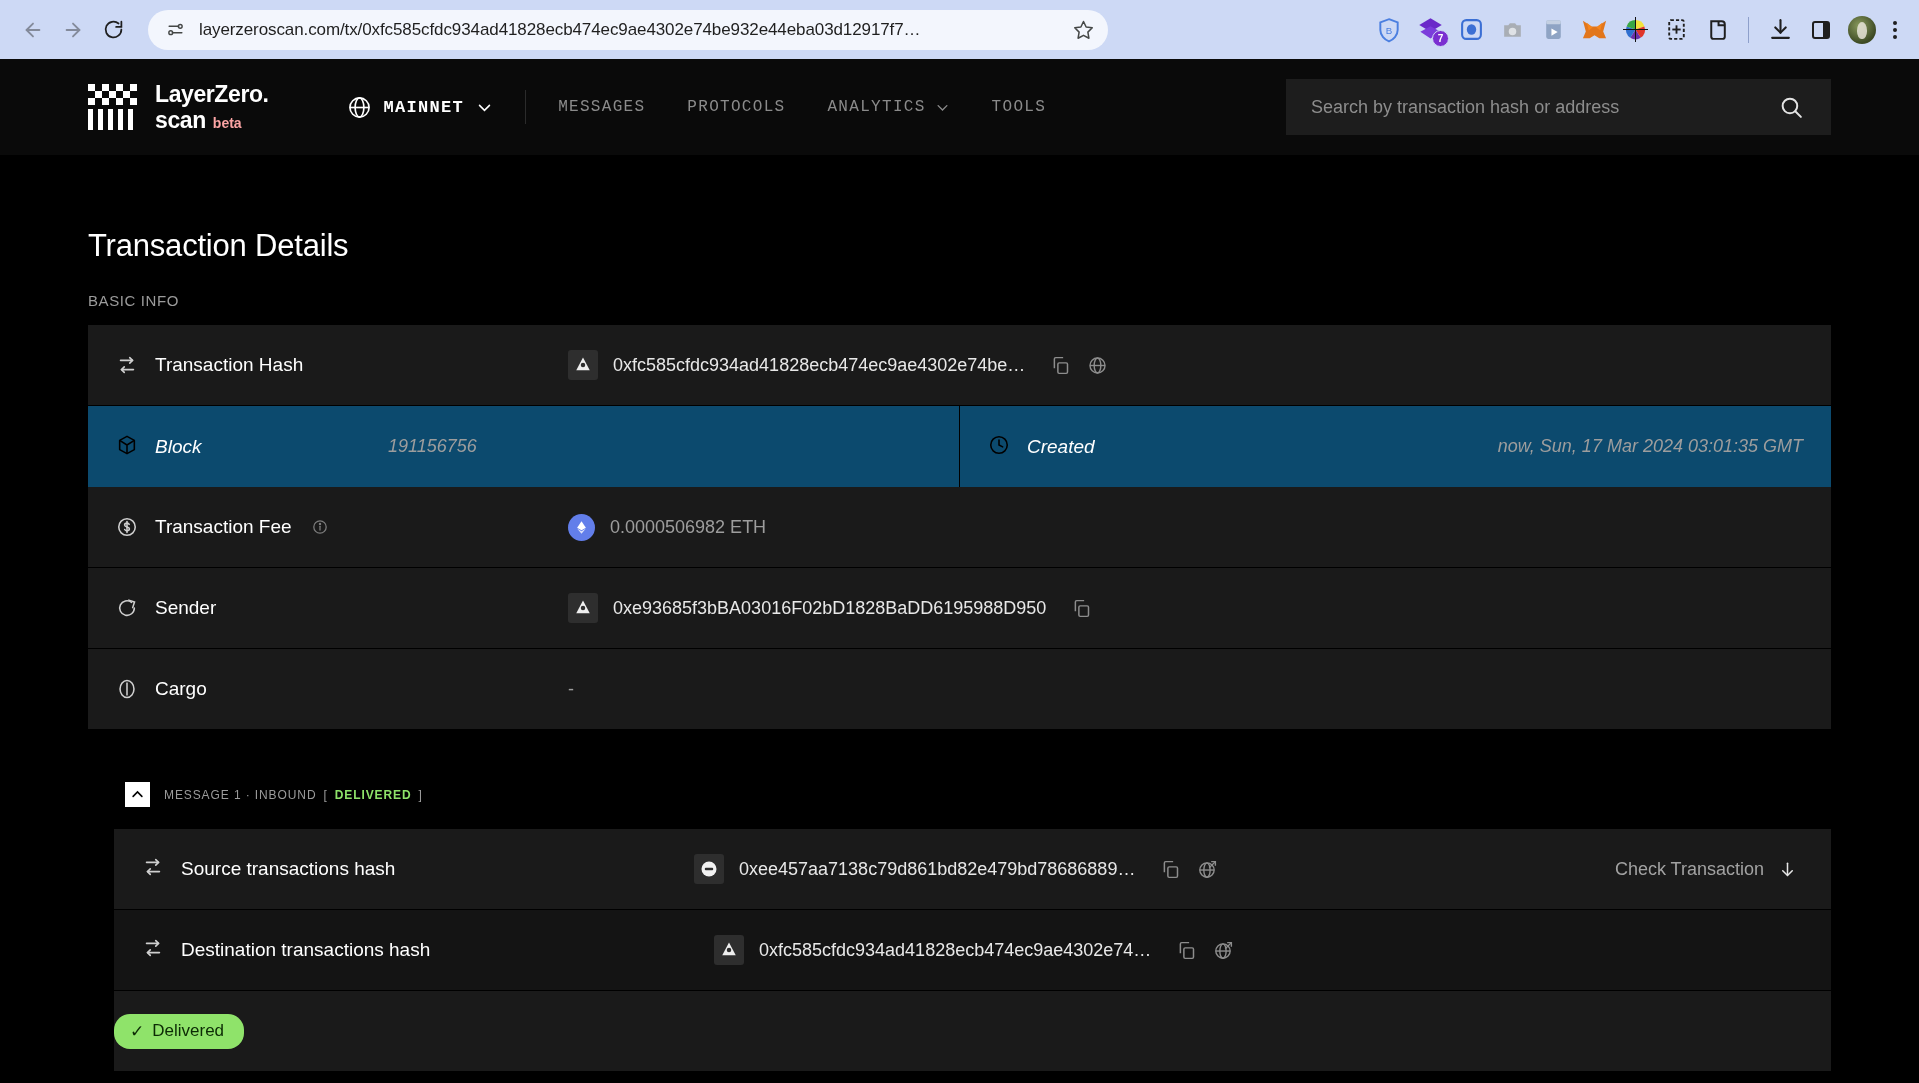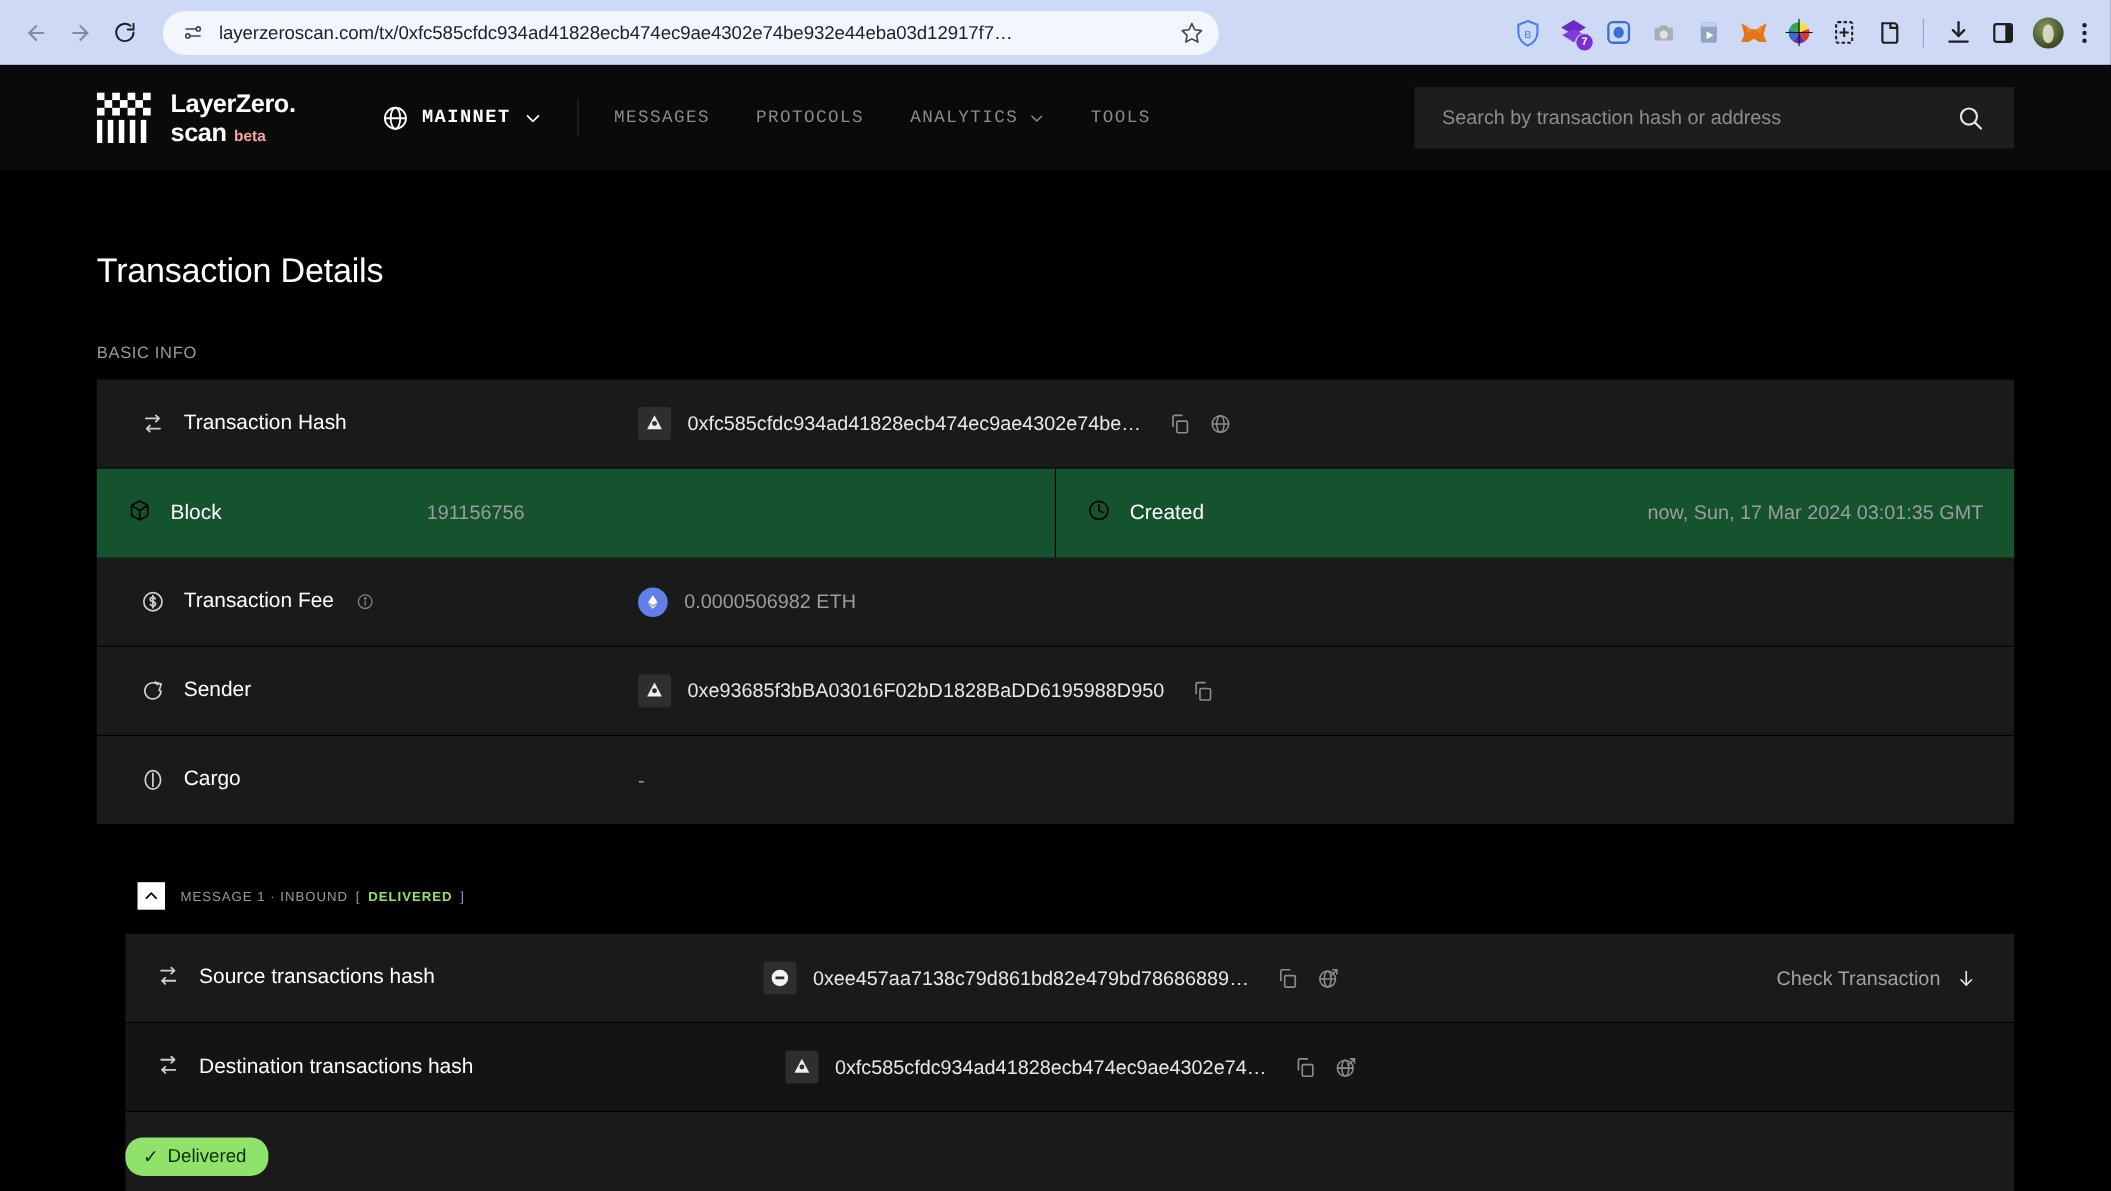--- a/index.html
+++ b/index.html
@@ -131,35 +131,35 @@
   .search-icon-btn { flex: none; display: flex; color: #e4e4e4; cursor: pointer; }
 
   
   .content { padding: 0 88px; background: #000; }
   .page-title {
     font-size: 31px; color: #fff; font-weight: 400;
     padding-top: 73px; letter-spacing: -.2px;
   }
   .section-label {
     font-size: 15px; color: #9b9b9b; letter-spacing: .6px;
-    margin-top: 48px; margin-bottom: 16px;
+    margin-top: 28px; margin-bottom: 16px;
   }
 
   .info-table { width: 100%; }
   .row {
     display: flex; align-items: center;
     background: #1a1a1a;
     height: 81px;
     border-bottom: 1px solid #000;
   }
   .cell { display: flex; align-items: center; height: 100%; }
   .cell-label {
     display: flex; align-items: center; gap: 17px;
     padding-left: 28px;
-    width: 480px; flex: none; margin-left: 12px;
+    width: 480px; flex: none;
   }
   .cell-label .ico { color: #cfcfcf; display: flex; flex: none; }
   .label-text { font-size: 19px; color: #fff; }
   .info-dot { display: flex; color: #7d7d7d; margin-left: 3px; }
 
   .cell-value { display: flex; align-items: center; gap: 15px; flex: 1; }
   .val-text { font-size: 18px; color: #9d9d9d; }
   .val-text.bright { color: #e8e8e8; }
 
   .chain-badge {
@@ -171,21 +171,21 @@
     width: 27px; height: 27px; border-radius: 50%;
     background: #627eea;
     display: flex; align-items: center; justify-content: center; flex: none;
   }
   .act-icons { display: flex; align-items: center; gap: 16px; margin-left: 10px; }
   .act { color: #8d8d8d; display: flex; cursor: pointer; }
 
   .split-row { display: flex; }
   .split-half {
     flex: 1; display: flex; align-items: center;
-    height: 81px; background: #14532d;
+    height: 81px; background: #0c4a6e; font-style: italic;
   }
   .split-half + .split-half { border-left: 1px solid #000; }
   .half-label {
     display: flex; align-items: center; gap: 17px;
     padding-left: 28px; width: 300px; flex: none;
   }
   .half-value { flex: 1; display: flex; align-items: center; padding-right: 28px; }
   .half-value.right { justify-content: flex-end; }
 
   

